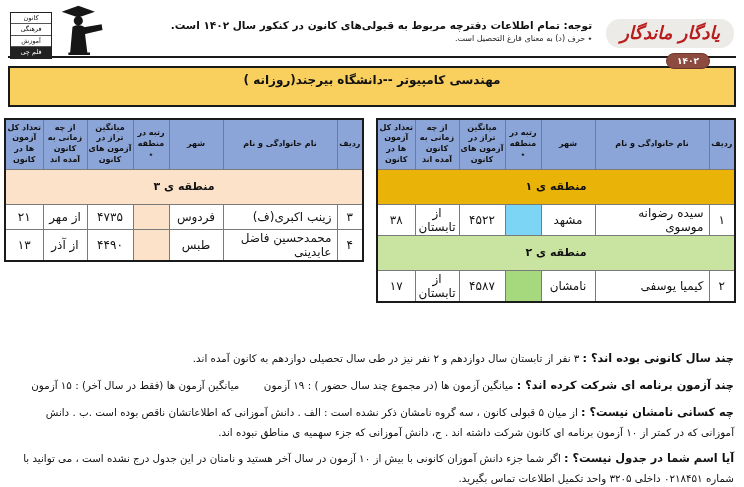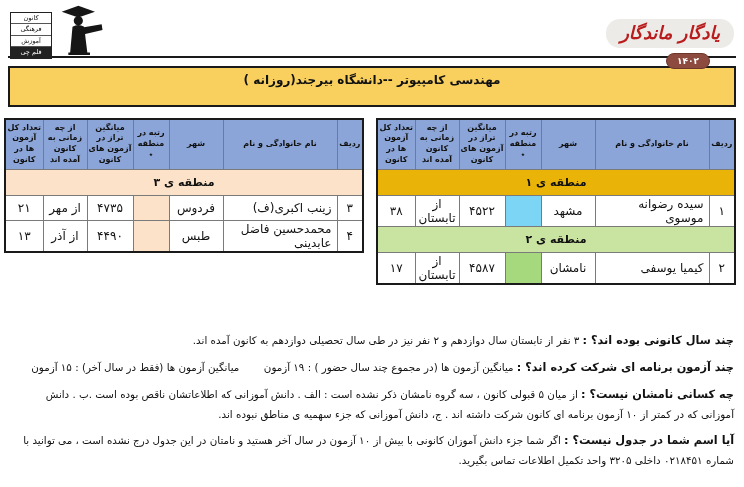--- a/index.html
+++ b/index.html
@@ -62,21 +62,21 @@
   .data-table th {
     background:#8ca5d8; font-weight:bold; font-size:8px;
     padding:2px 1px; height:50px; vertical-align:middle; text-align:center;
     line-height:1.35;
   }
   .data-table td {
     font-size:12px; text-align:center; height:25px; padding:1px 2px;
     vertical-align:middle;
   }
   .data-table td.name { text-align:right; padding-right:5px;margin-left:25px; }
-  tr.band td { font-weight:bold; font-size:11px; height:26px; padding:1px; }
+  tr.band td { font-weight:bold; font-size:11px; height:35px; padding:1px; }
   tr.band-1 td { background:#eab308; }
   tr.band-2 td { background:#c9e3a1; }
   tr.band-3 td { background:#fbe2c8; }
   td.rank-1 { background:#7dd5f5; }
   td.rank-2 { background:#a6d87d; }
   td.rank-3 { background:#fbe2c8; }
 
   
   .notes { margin-top:46px; padding:0 2px; }
   .note-p {
@@ -88,20 +88,24 @@
 </style>
 </head>
 <body>
 
 <div class="page">
 
   <div class="header">
     <div class="brand">
       <div class="brand-name">یادگار ماندگار</div>
       <div class="brand-year">۱۴۰۲</div>
+    </div>
+    <div class="head-note">
+      <div class="head-note-1">توجه: تمام اطلاعات دفترچه مربوط به قبولی‌های کانون در کنکور سال ۱۴۰۲ است.</div>
+      <div class="head-note-2">٭ حرف (د) به معنای فارغ التحصیل است.</div>
     </div>
     <div class="head-spacer"></div>
     <div class="logo">
       <span>
         <svg width="50" height="52" viewBox="0 0 60 62" xmlns="http://www.w3.org/2000/svg">
           <polygon points="22,2 42,9 22,16 2,9" fill="#161616"></polygon>
           <rect x="21" y="8" width="2" height="8" fill="#161616"></rect>
           <circle cx="22" cy="20" r="5.5" fill="#161616"></circle>
           <path d="M12,60 L15,27 Q22,23 29,27 L33,60 Z" fill="#161616"></path>
           <path d="M27,28 L50,24 L51,31 L29,36 Z" fill="#161616"></path>

